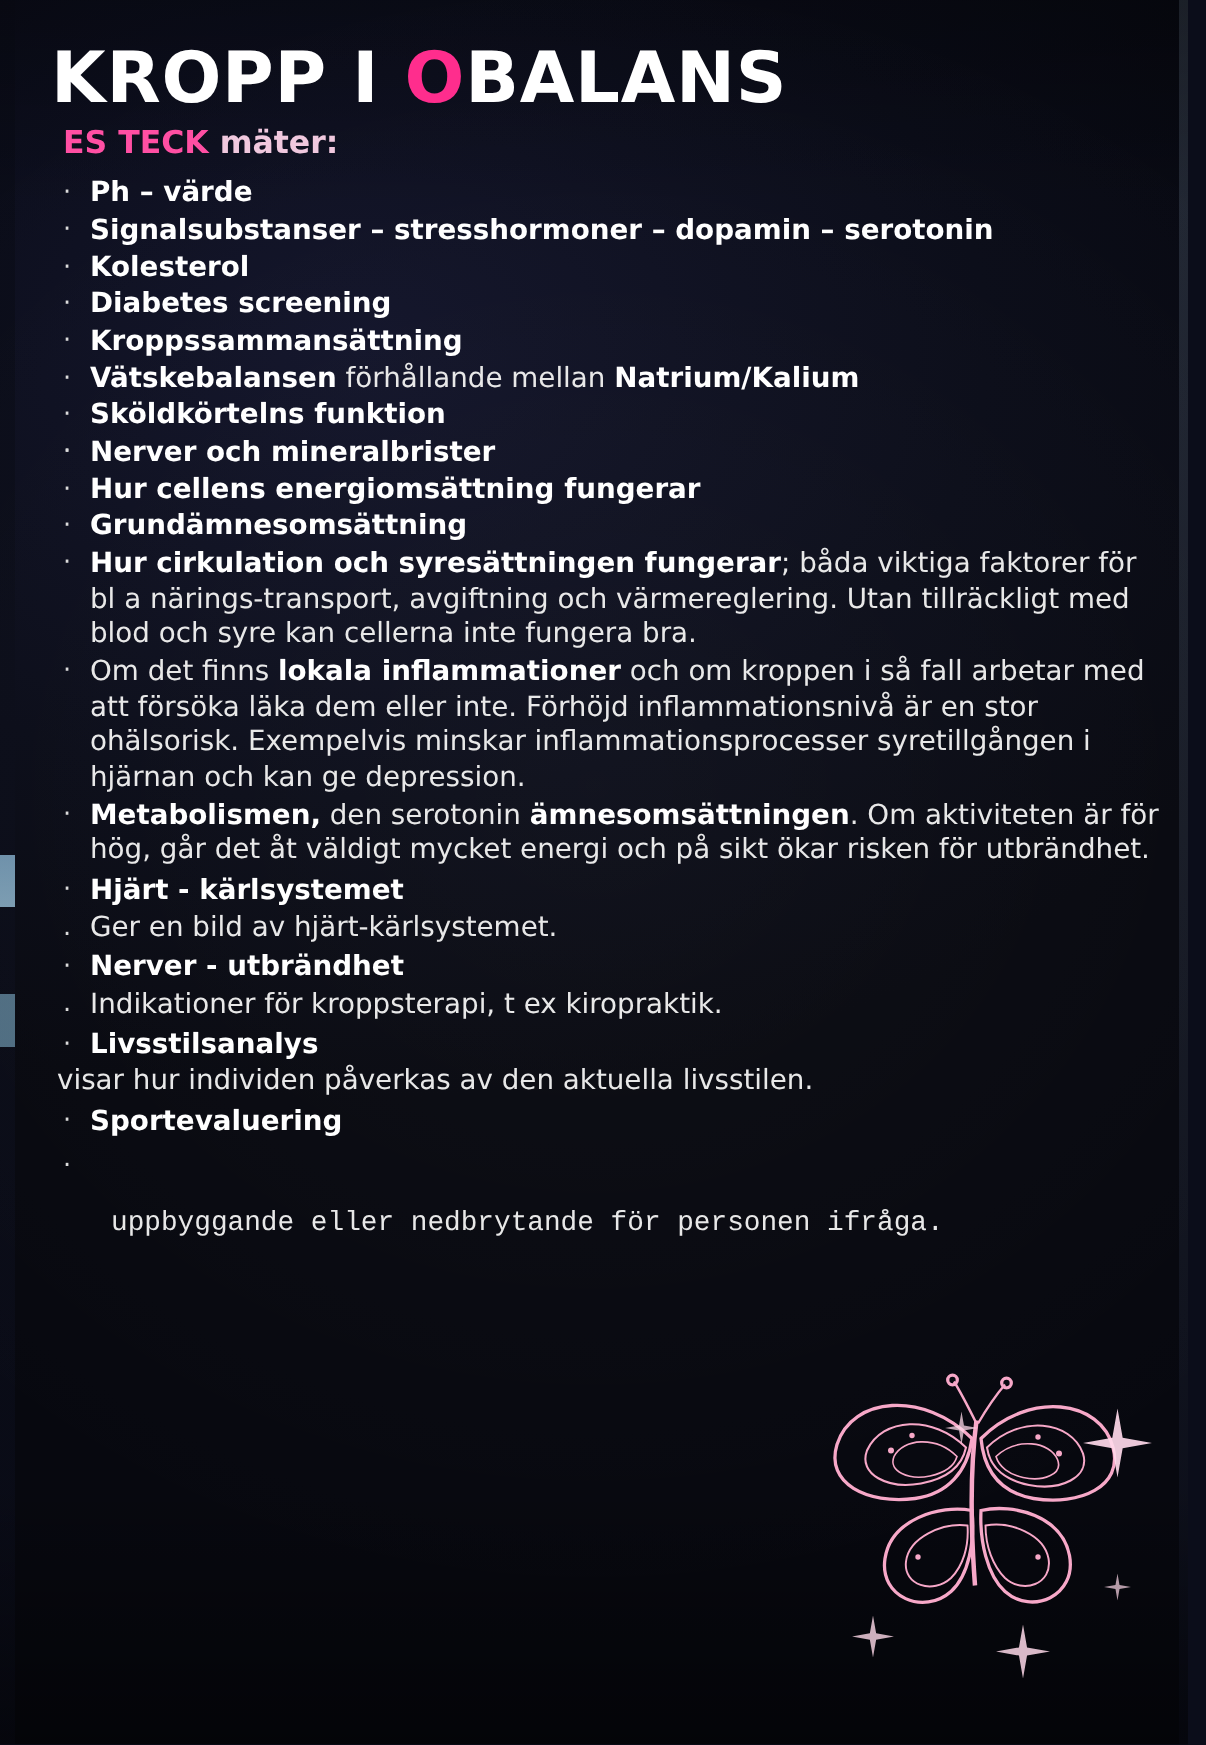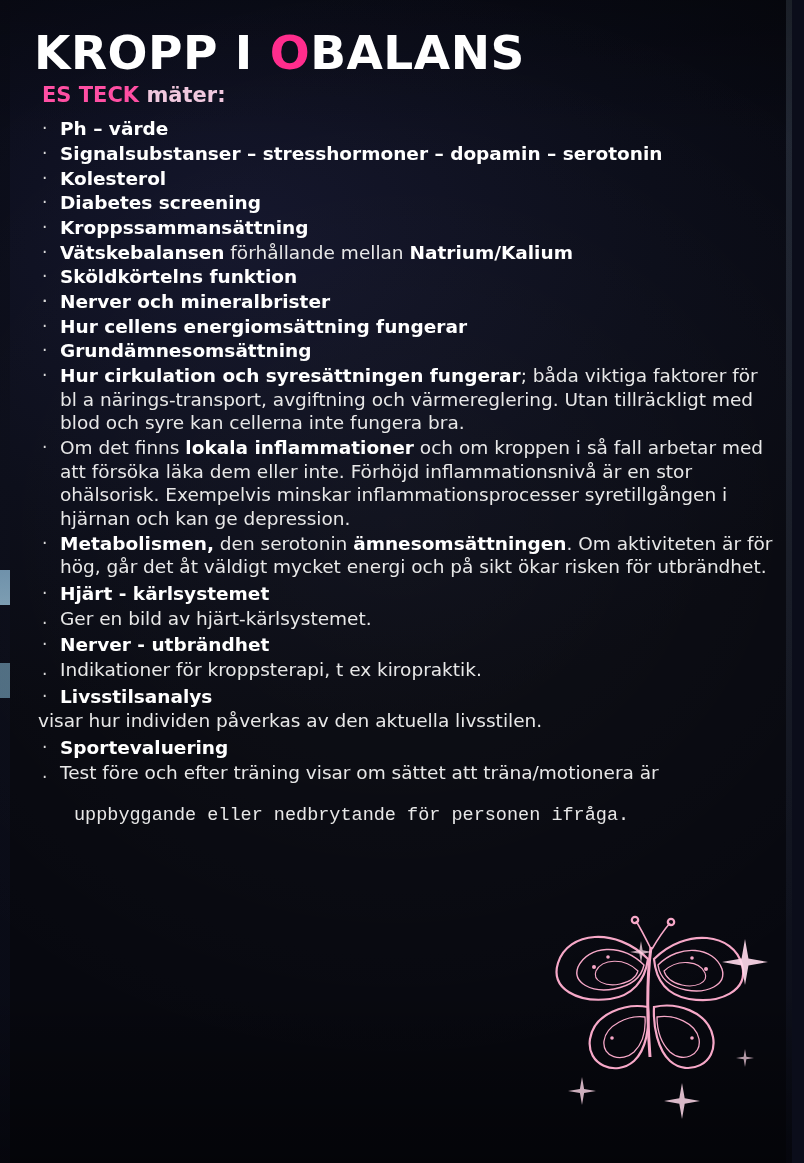--- a/index.html
+++ b/index.html
@@ -179,21 +179,21 @@
       <li style="margin-top:3px;"><span class="bullet">·</span><span class="b">Nerver - utbrändhet</span></li>
 
       <li class="nodot"><span class="bullet">.</span><span class="n"> Indikationer för kroppsterapi, t ex kiropraktik.</span></li>
 
       <li style="margin-top:3px;"><span class="bullet">·</span><span class="b">Livsstilsanalys</span></li>
 
       <li class="flat" style="padding-left:0;"><span class="n">visar hur individen påverkas av den aktuella livsstilen.</span></li>
 
       <li style="margin-top:3px;"><span class="bullet">·</span><span class="b">Sportevaluering</span></li>
 
-      <li class="nodot"><span class="bullet">.</span><span class="n"> Test före och efter träning visar om sättet att träna/motionera är</span><br><span class="n" style="margin-left:14px;display:inline-block;font-family:Liberation Mono, monospace;">uppbyggande eller nedbrytande för personen ifråga.</span></li>
+      <li class="nodot"><span class="bullet">.</span><br><span class="n" style="margin-left:14px;display:inline-block;font-family:Liberation Mono, monospace;">uppbyggande eller nedbrytande för personen ifråga.</span></li>
 
     </ul>
   </div>
 
   <svg class="butterfly" viewBox="0 0 210 190">
     <g fill="none" stroke="#f7a8c8" stroke-width="2.2">
 
       <path d="M105 40 C101 70 101 110 104 150" stroke-width="3"></path>
       <path d="M105 42 C99 30 95 22 90 14" stroke-width="1.6"></path>
       <path d="M106 42 C113 30 118 23 124 16" stroke-width="1.6"></path>

